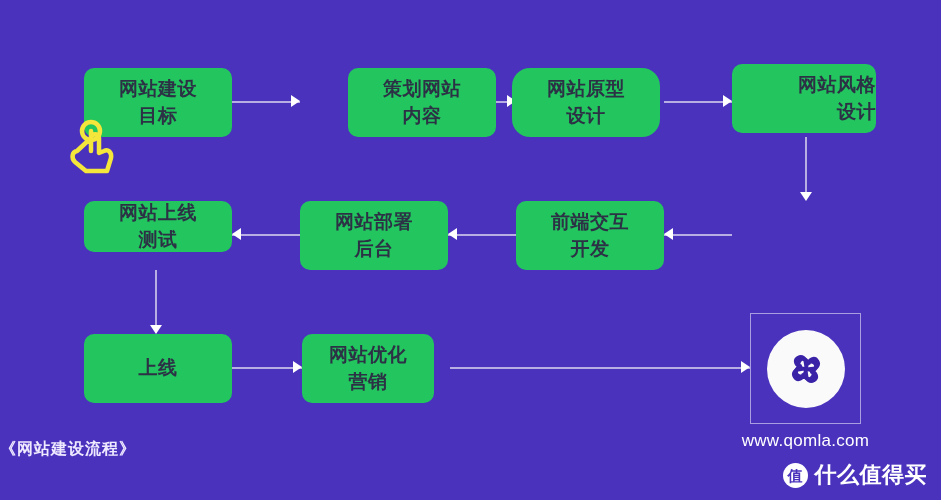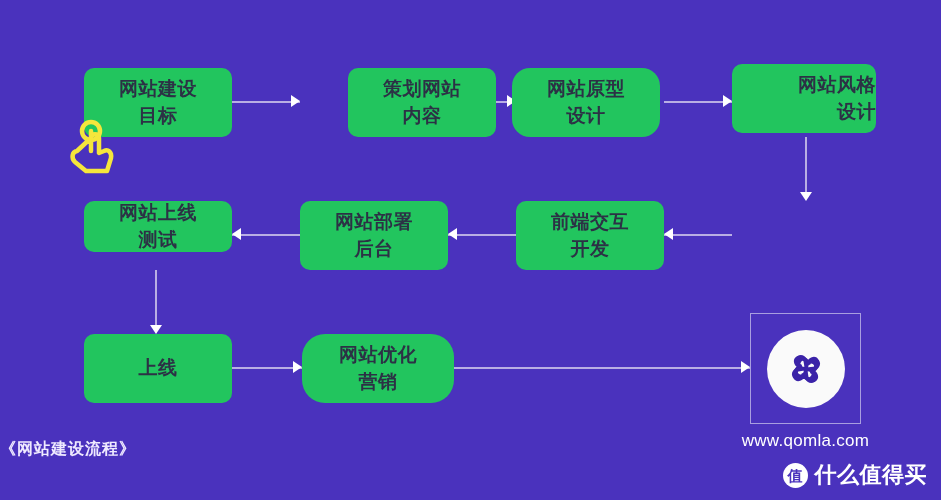--- a/index.html
+++ b/index.html
@@ -227,21 +227,21 @@
   <div class="conn v" style="left:155px; top:270px; height:60px;"></div>
   <div class="arrow down" style="left:150px; top:325px;"></div>
 
   <div class="node" style="left:84px; top:334px; width:148px; height:69px;">
     <span class="ln">上线</span>
   </div>
 
   <div class="conn h" style="left:232px; top:367px; width:70px;"></div>
   <div class="arrow right" style="left:293px; top:361px;"></div>
 
-  <div class="node" style="left:302px; top:334px; width:152px; height:69px;border-radius:23px;">
+  <div class="node" style="left:302px; top:334px; width:132px; height:69px;">
     <span class="ln">网站优化</span>
     <span class="ln">营销</span>
   </div>
 
   <div class="conn h" style="left:450px; top:367px; width:300px;"></div>
   <div class="arrow right" style="left:741px; top:361px;"></div>
 
   <div id="logo-frame">
     <div id="logo-disc">
       <svg width="56" height="56" viewBox="0 0 100 100">

